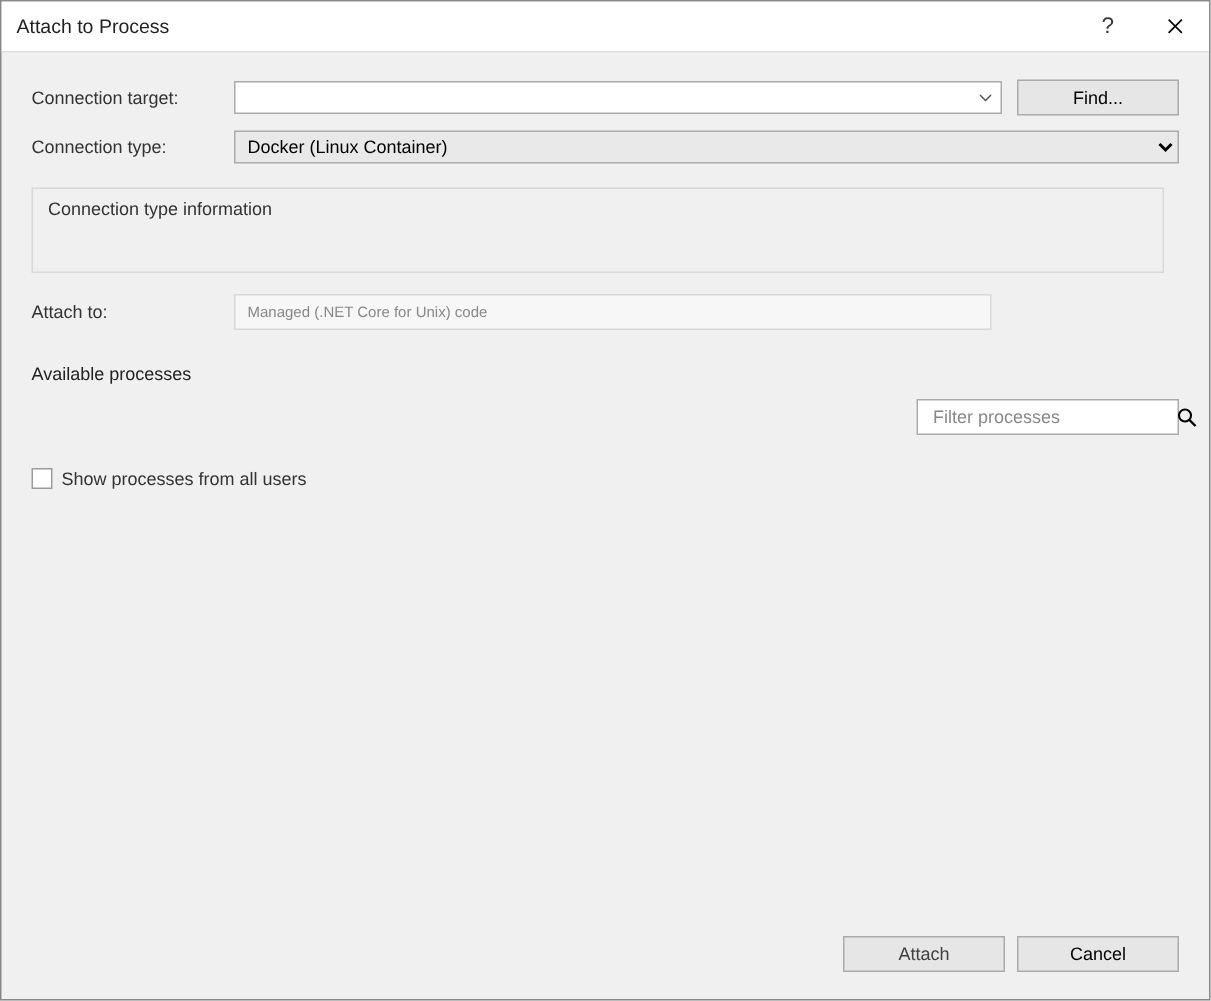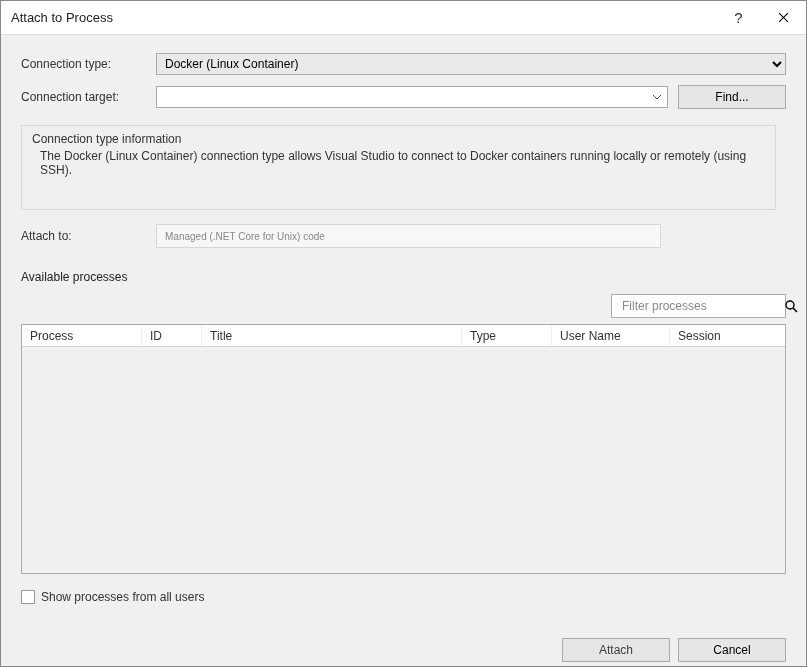--- a/index.html
+++ b/index.html
@@ -149,46 +149,45 @@
   <div class="tb-btn close">
     <svg viewBox="0 0 10 10">
         <path d="M1 1 L9 9 M9 1 L1 9" stroke="#000" stroke-width="1" fill="none"></path>
       </svg>
   </div>
 </div>
 
 <div class="content">
 
   <div class="row">
-    <div class="lbl">Connection type:</div>
-    <div class="field">
-      <select class="combo">
-        <option>Docker (Linux Container)</option>
-      </select>
-    </div>
-  </div>
-
-  <div class="row">
     <div class="lbl">Connection target:</div>
     <div class="field target-wrap">
       <div class="target-input">
         <input type="text" value="" style="">
         <div class="caret">
           <svg viewBox="0 0 8 5">
               <path d="M0 0 L4 4 L8 0" stroke="#555" stroke-width="1" fill="none"></path>
             </svg>
         </div>
       </div>
       <button class="std">Find...</button>
     </div>
   </div>
 
+  <div class="row">
+    <div class="lbl">Connection type:</div>
+    <div class="field">
+      <select class="combo">
+        <option>Docker (Linux Container)</option>
+      </select>
+    </div>
+  </div>
+
   <div class="infobox">
     <div class="hdr">Connection type information</div>
-    <div class="body">The Docker (Linux Container) connection type allows Visual Studio to connect to Docker containers running locally or remotely (using SSH).</div>
   </div>
 
   <div class="row" style="margin-bottom:6px;">
     <div class="lbl">Attach to:</div>
     <div class="attach-field">
       <span>Managed (.NET Core for Unix) code</span>
     </div>
   </div>
 
   <div class="apsec">
@@ -204,31 +203,20 @@
             </svg>
         </span>
         <span class="mini-caret">
           <svg viewBox="0 0 7 4">
               <path d="M0 0 L3.5 3.5 L7 0" fill="#555"></path>
             </svg>
         </span>
       </div>
     </div>
 
-    <div class="grid">
-      <div class="ghead">
-        <div class="gh" style="width:120px">Process</div>
-        <div class="gh" style="width:60px">ID</div>
-        <div class="gh" style="width:260px">Title</div>
-        <div class="gh" style="width:90px">Type</div>
-        <div class="gh" style="width:118px">User Name</div>
-        <div class="gh" style="flex:1;border-right:none">Session</div>
-      </div>
-      <div class="gbody"></div>
-    </div>
 
     <div class="below-grid">
       <label class="chk">
         <span class="box"></span>
         <span class="txt">Show processes from all users</span>
       </label>
     </div>
   </div>
 
 </div>

